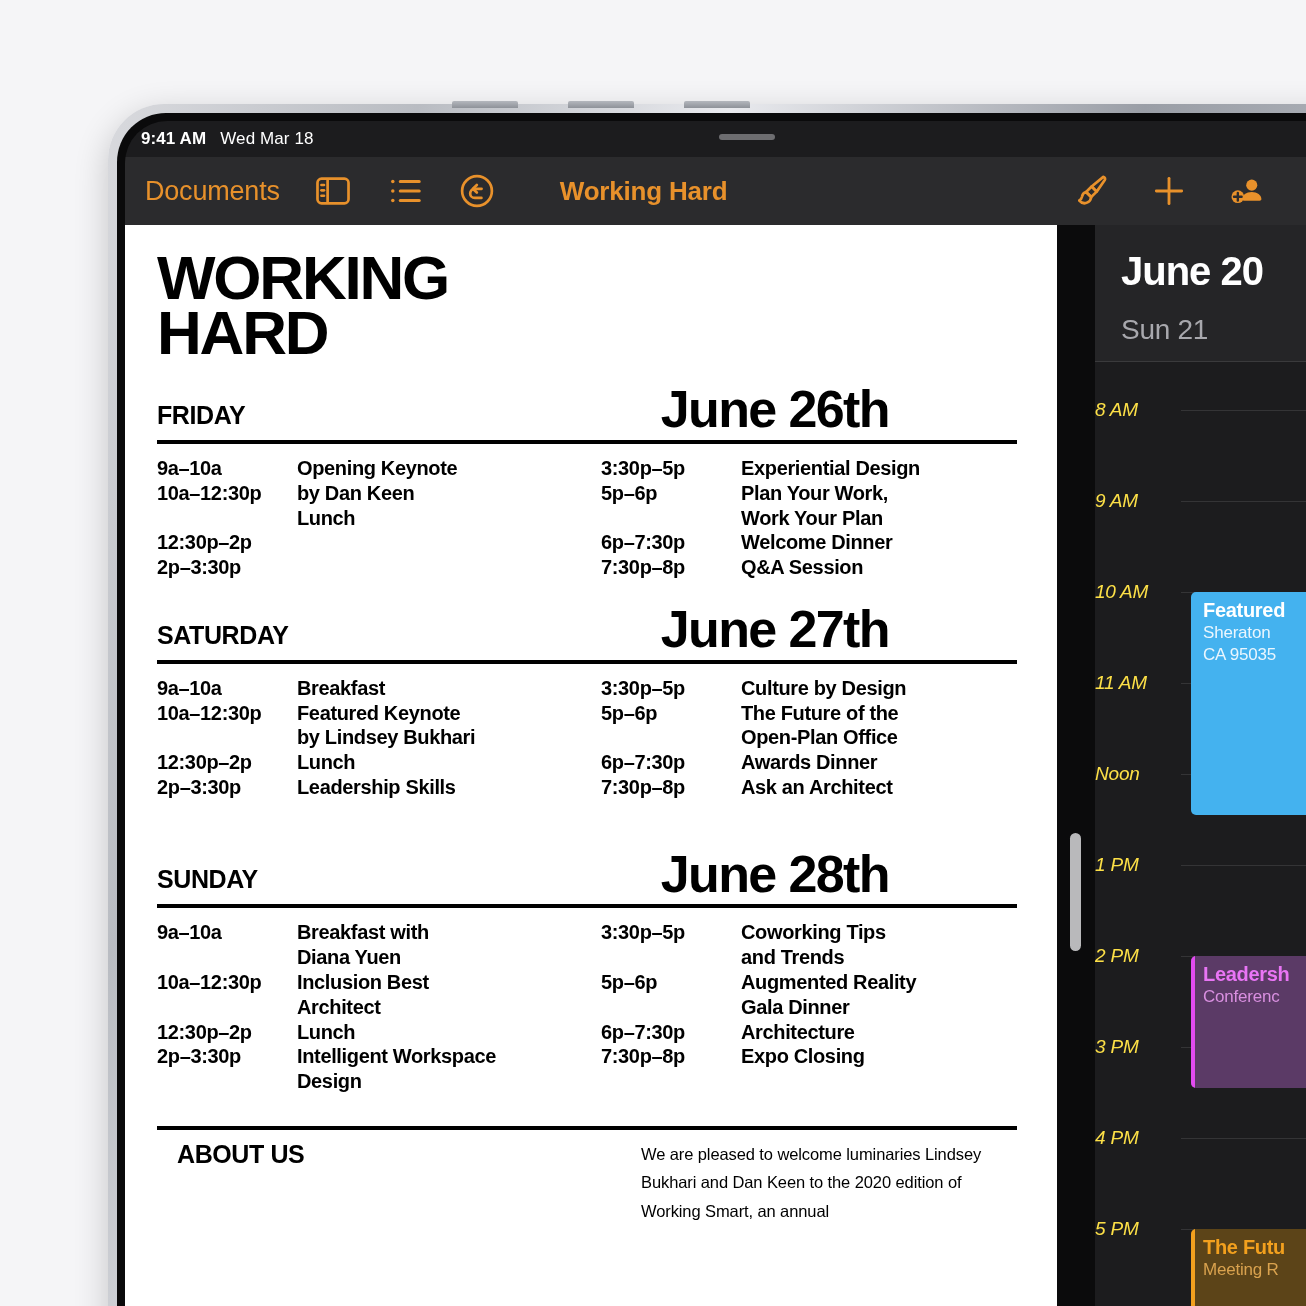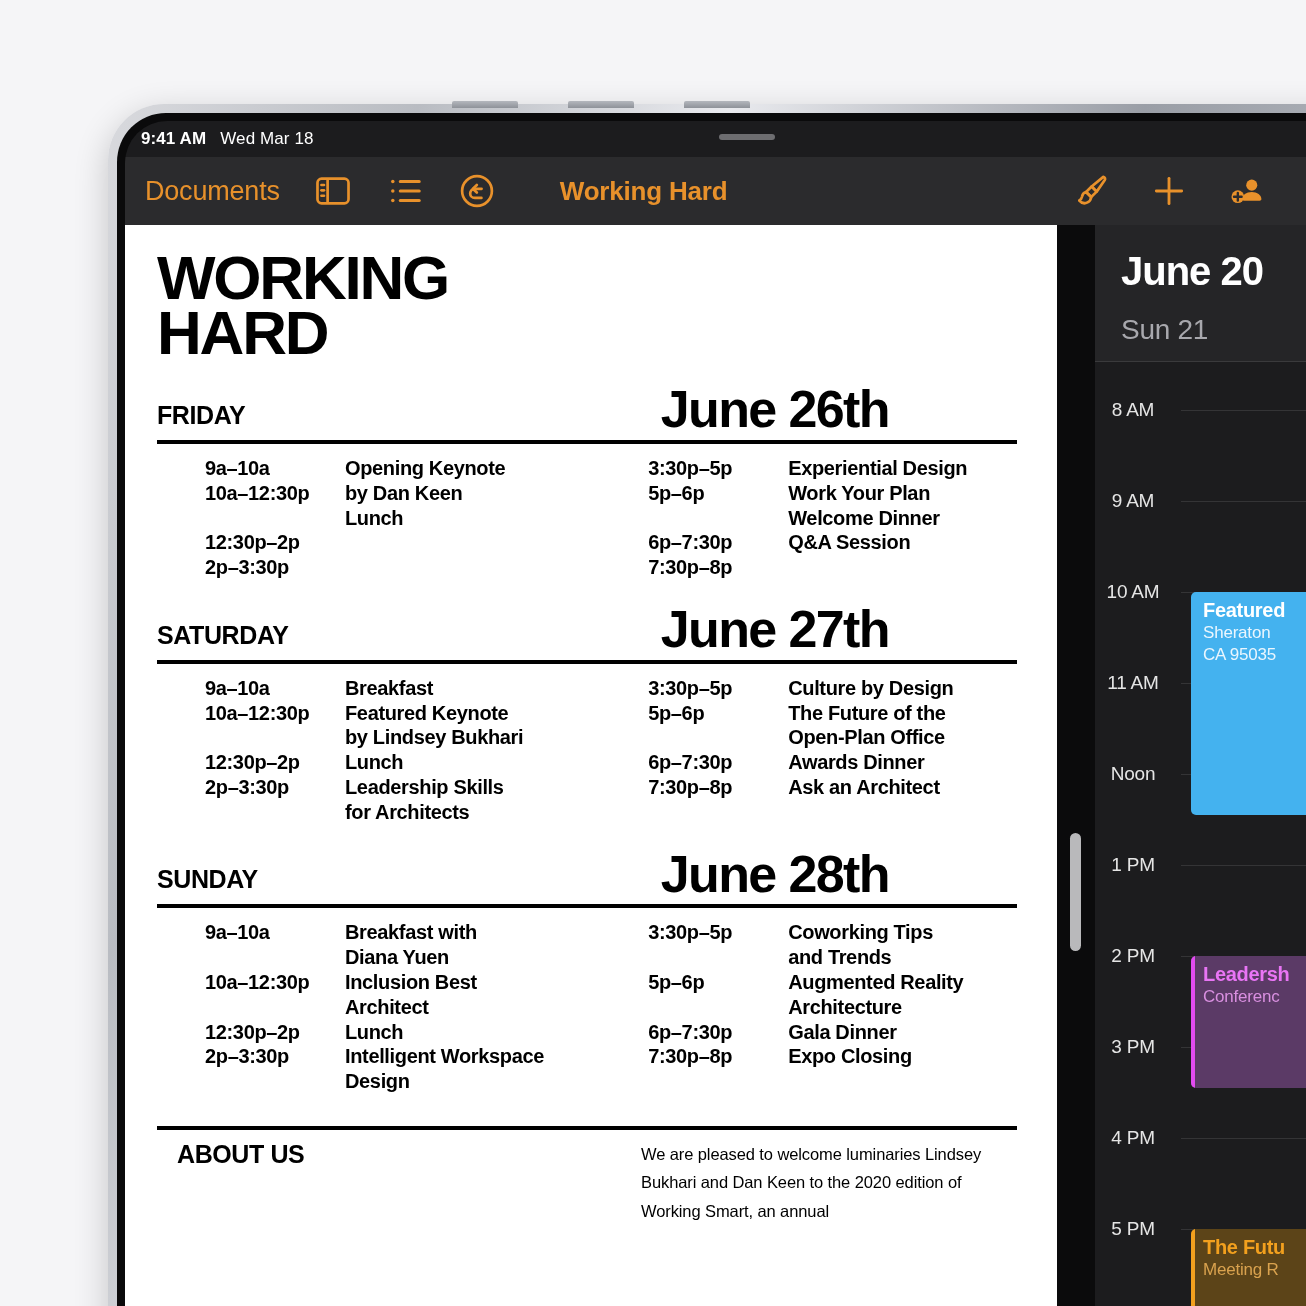--- a/index.html
+++ b/index.html
@@ -156,21 +156,21 @@
     padding-bottom: 4px;
   }
   .day-date {
     font-size: 52px; font-weight: 700; letter-spacing: -1.6px;
     line-height: .92;
     margin-right: 128px;
   }
   .day-rule { border-top: 4px solid #000; }
 
   .sched { display: flex; padding-top: 12px; gap: 0; }
-  .sched-col { display: flex; flex: 1 1 50%; margin-left: 48px; }
+  .sched-col { display: flex; flex: 1 1 50%; }
   .sched-col.right { padding-left: 14px; }
   .col-times { flex: 0 0 140px; }
   .col-events { flex: 1 1 auto; }
   .sched-row { font-size: 20px; font-weight: 700; line-height: 1.24; letter-spacing: -.35px; }
 
   
   #about-block { margin-top: 32px; }
   #about-rule { border-top: 4px solid #000; }
   .about-body { display: flex; padding-top: 10px; }
   #about-title {
@@ -191,23 +191,24 @@
     letter-spacing: -.3px; white-space: nowrap;
   }
   #cal-divider { height: 1px; background: #3a3a3c; }
 
   #cal-grid { position: relative; height: calc(100% - 137px); }
   .hour-row {
     position: absolute; left: 0; right: 0; height: 0;
     display: flex; align-items: center;
   }
   .hour-label {
-    width: 86px; text-align: center; padding-right: 10px;
-    font-size: 19px; color: #e5e5e5; letter-spacing: -.2px;
+    width: 86px; text-align: left; padding-right: 10px;
+    font-size: 19px; color: #fde047; letter-spacing: -.2px;
     white-space: nowrap;
+    font-style: italic;
   }
   .hour-line { flex: 1 1 auto; height: 1px; background: #343436; }
 
   .cal-event {
     position: absolute; left: 96px; right: -40px;
     border-radius: 5px; overflow: hidden;
     padding: 7px 0 0 12px;
   }
   .cal-event .ev-bar { position: absolute; left: 0; top: 0; bottom: 0; width: 4px; }
   .ev-title { font-size: 20px; font-weight: 700; letter-spacing: -.3px; white-space: nowrap; }
@@ -348,20 +349,21 @@
                     <div class="sched-col right">
                       <div class="col-times">
                         <div class="sched-row">3:30p–5p</div>
                         <div class="sched-row">5p–6p</div>
                         <div class="sched-row">&nbsp;</div>
                         <div class="sched-row">6p–7:30p</div>
                         <div class="sched-row">7:30p–8p</div>
                       </div>
                       <div class="col-events">
                         <div class="sched-row">Experiential Design</div>
+                        <div class="sched-row">Plan Your Work,</div>
                         <div class="sched-row">Work Your Plan</div>
                         <div class="sched-row">Welcome Dinner</div>
                         <div class="sched-row">Q&amp;A Session</div>
                       </div>
                     </div>
                   </div>
                 </div>
                 <div class="day-block">
                   <div class="day-head">
                     <div class="day-name">SATURDAY</div>
@@ -377,21 +379,20 @@
                         <div class="sched-row">12:30p–2p</div>
                         <div class="sched-row">2p–3:30p</div>
                         <div class="sched-row">&nbsp;</div>
                       </div>
                       <div class="col-events">
                         <div class="sched-row">Breakfast</div>
                         <div class="sched-row">Featured Keynote</div>
                         <div class="sched-row">by Lindsey Bukhari</div>
                         <div class="sched-row">Lunch</div>
                         <div class="sched-row">Leadership Skills</div>
-                        <div class="sched-row">for Architects</div>
                       </div>
                     </div>
                     <div class="sched-col right">
                       <div class="col-times">
                         <div class="sched-row">3:30p–5p</div>
                         <div class="sched-row">5p–6p</div>
                         <div class="sched-row">&nbsp;</div>
                         <div class="sched-row">6p–7:30p</div>
                         <div class="sched-row">7:30p–8p</div>
                         <div class="sched-row">&nbsp;</div>
@@ -441,22 +442,22 @@
                         <div class="sched-row">5p–6p</div>
                         <div class="sched-row">&nbsp;</div>
                         <div class="sched-row">6p–7:30p</div>
                         <div class="sched-row">7:30p–8p</div>
                         <div class="sched-row">&nbsp;</div>
                       </div>
                       <div class="col-events">
                         <div class="sched-row">Coworking Tips</div>
                         <div class="sched-row">and Trends</div>
                         <div class="sched-row">Augmented Reality</div>
+                        <div class="sched-row">Gala Dinner</div>
                         <div class="sched-row">Architecture</div>
-                        <div class="sched-row">Gala Dinner</div>
                         <div class="sched-row">Expo Closing</div>
                         <div class="sched-row">&nbsp;</div>
                       </div>
                     </div>
                   </div>
                 </div>
               </div>
 
             <div id="about-block">
               <div id="about-rule"></div>

